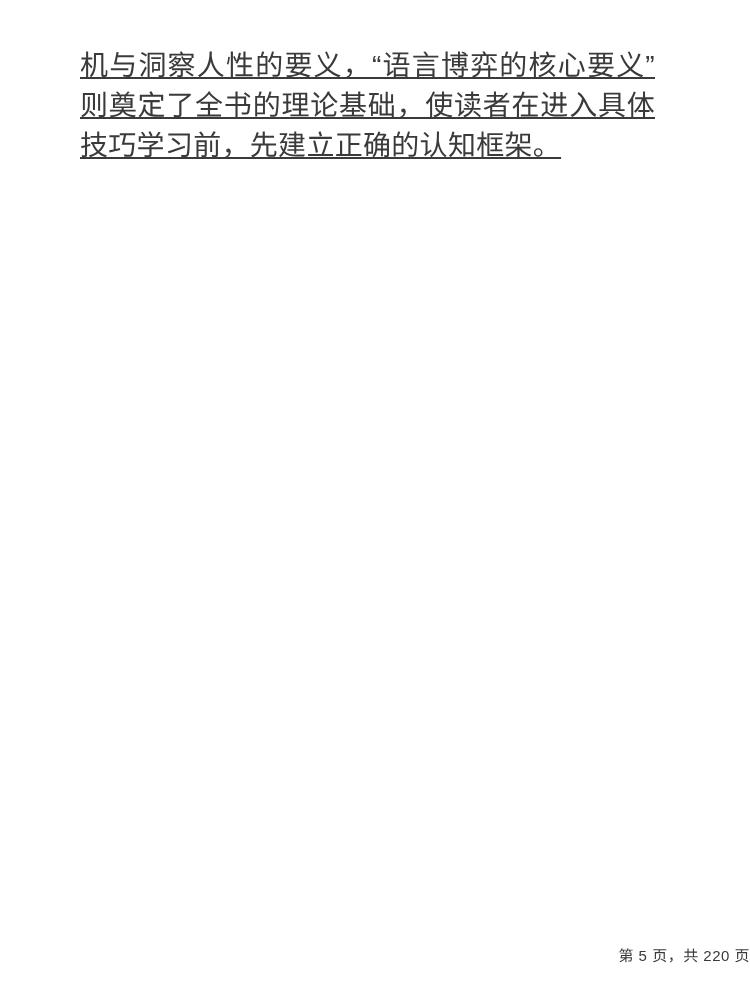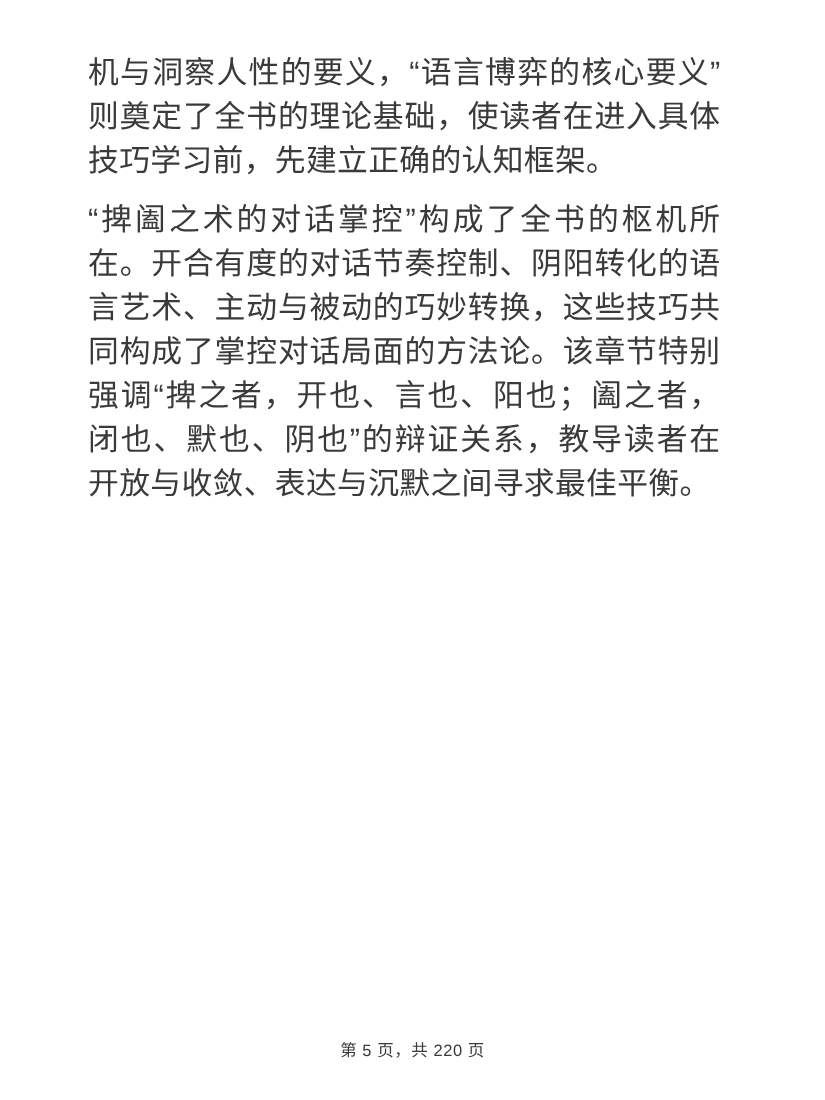--- a/index.html
+++ b/index.html
@@ -23,36 +23,36 @@
   }
   p.para {
     margin: 0 15px 14px 0;
     font-size: 28px;
     line-height: 40px;
     color: #3a3a3a;
     text-align: justify;
     text-justify: inter-character;
     letter-spacing: 0.3px;
     word-break: break-all;
+    text-decoration: underline;
   }
   .footer {
     position: absolute;
     top: 946px;
     left: 0;
     width: 100%;
-    text-align: center;
+    text-align: right;
     font-size: 15px;
     line-height: 20px;
     color: #3a3a3a;
     letter-spacing: 0.5px;
   }
 </style>
 </head>
 <body>
 
 <div class="page">
   <div class="content">
     <p class="para">机与洞察人性的要义，“语言博弈的核心要义”则奠定了全书的理论基础，使读者在进入具体技巧学习前，先建立正确的认知框架。</p>
-    <p class="para">“捭阖之术的对话掌控”构成了全书的枢机所在。开合有度的对话节奏控制、阴阳转化的语言艺术、主动与被动的巧妙转换，这些技巧共同构成了掌控对话局面的方法论。该章节特别强调“捭之者，开也、言也、阳也；阖之者，闭也、默也、阴也”的辩证关系，教导读者在开放与收敛、表达与沉默之间寻求最佳平衡。</p>
   </div>
 
   <div class="footer">第 5 页，共 220 页</div>
 </div>
 
 </body></html>

